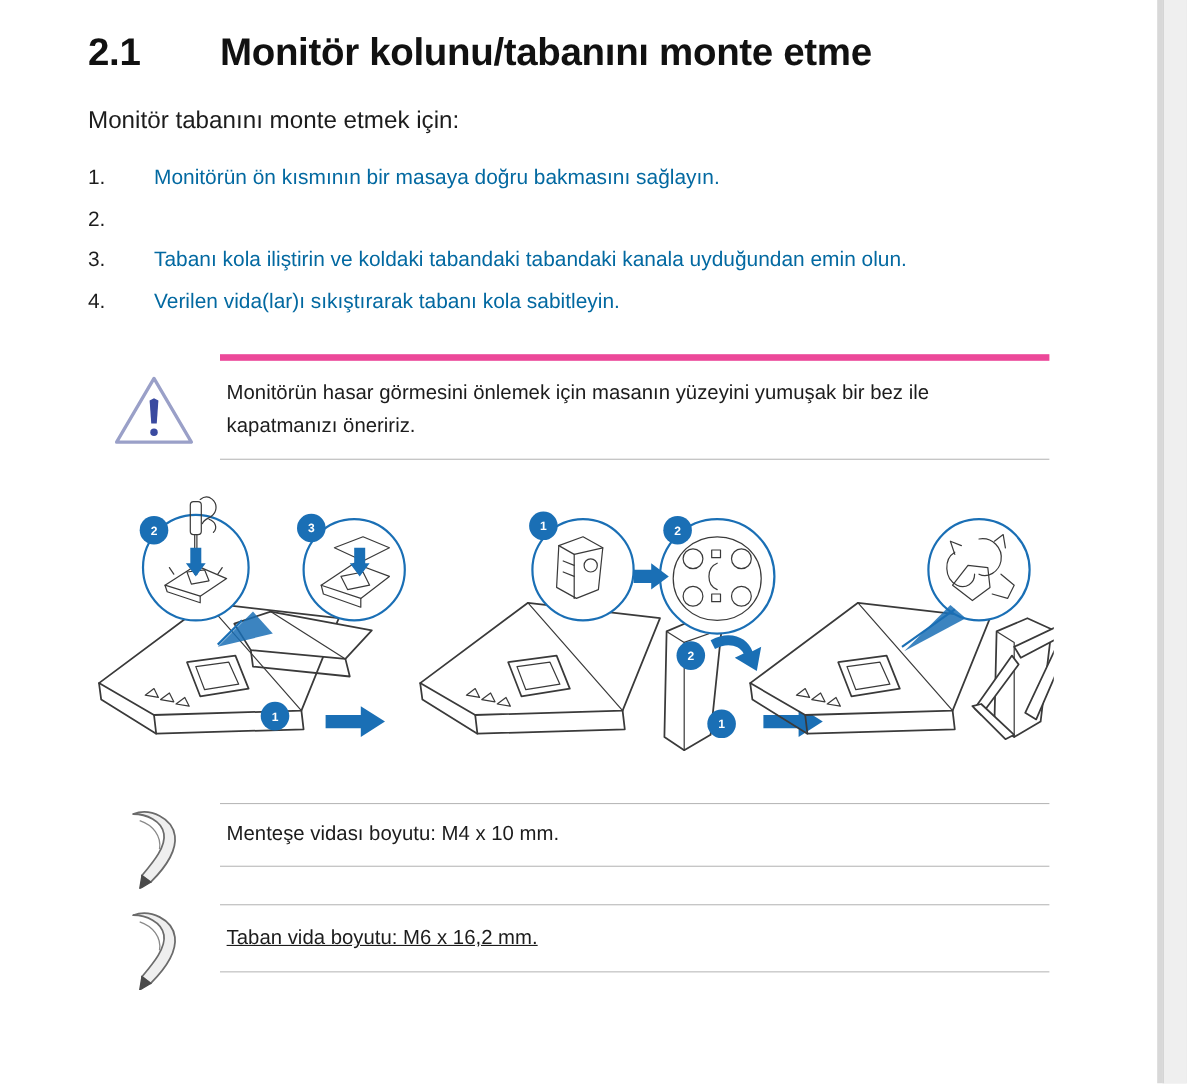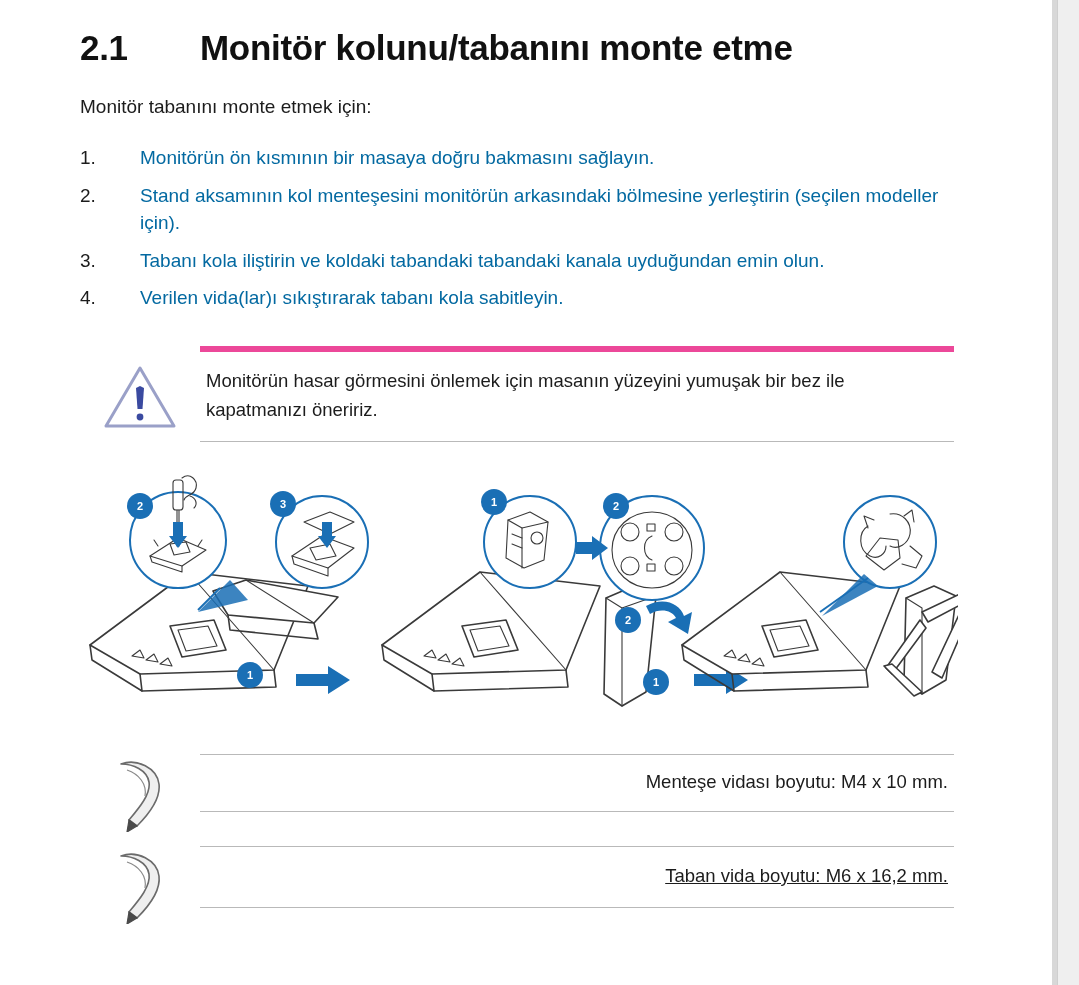--- a/index.html
+++ b/index.html
@@ -54,21 +54,21 @@
   .heading .num {
     width: 120px;
     flex: none;
   }
   .heading .title {
     white-space: nowrap;
   }
 
   .intro {
     margin-top: 28px;
-    font-size: 19px;
+    font-size: 22px;
     color: #1c1c1c;
   }
 
   
   .steps {
     margin-top: 26px;
   }
   .step {
     display: flex;
     margin-bottom: 10px;
@@ -139,21 +139,20 @@
     padding-top: 4px;
   }
   .pnote .body {
     flex: 1;
     border-top: 1px solid #b9b9b9;
     border-bottom: 1px solid #b9b9b9;
     padding: 16px 6px 18px 6px;
     font-size: 18.5px;
     color: #1c1c1c;
     max-width: 742px;
-    text-align: right;
   }
   .pnote.second .body {
     padding: 18px 6px 20px 6px;
     text-decoration: underline;
   }
 </style>
 </head>
 <body>
 
 <div class="page">
@@ -165,21 +164,20 @@
 
   <div class="intro">Monitör tabanını monte etmek için:</div>
 
   <div class="steps">
     <div class="step">
       <span class="marker">1.</span>
       <span class="text">Monitörün ön kısmının bir masaya doğru bakmasını sağlayın.</span>
     </div>
     <div class="step">
       <span class="marker">2.</span>
-      <span class="text">Stand aksamının kol menteşesini monitörün arkasındaki bölmesine yerleştirin (seçilen modeller için).</span>
     </div>
     <div class="step">
       <span class="marker">3.</span>
       <span class="text">Tabanı kola iliştirin ve koldaki tabandaki tabandaki kanala uyduğundan emin olun.</span>
     </div>
     <div class="step">
       <span class="marker">4.</span>
       <span class="text">Verilen vida(lar)ı sıkıştırarak tabanı kola sabitleyin.</span>
     </div>
   </div>

